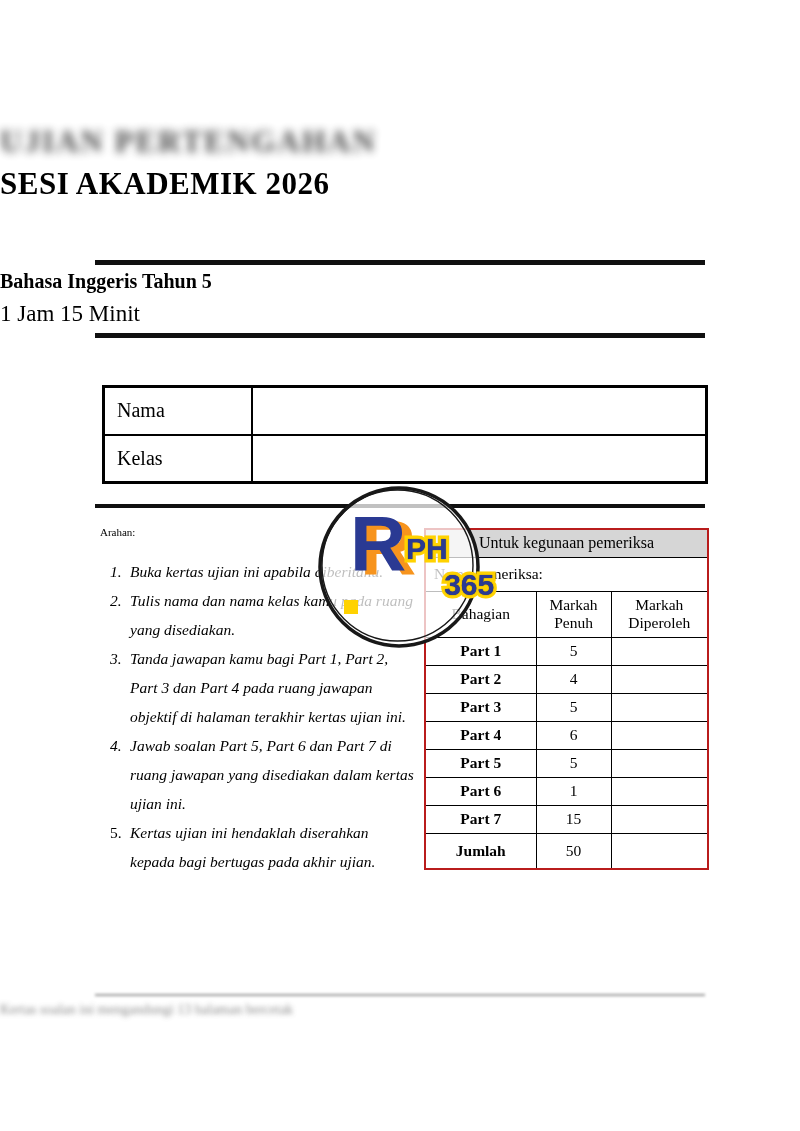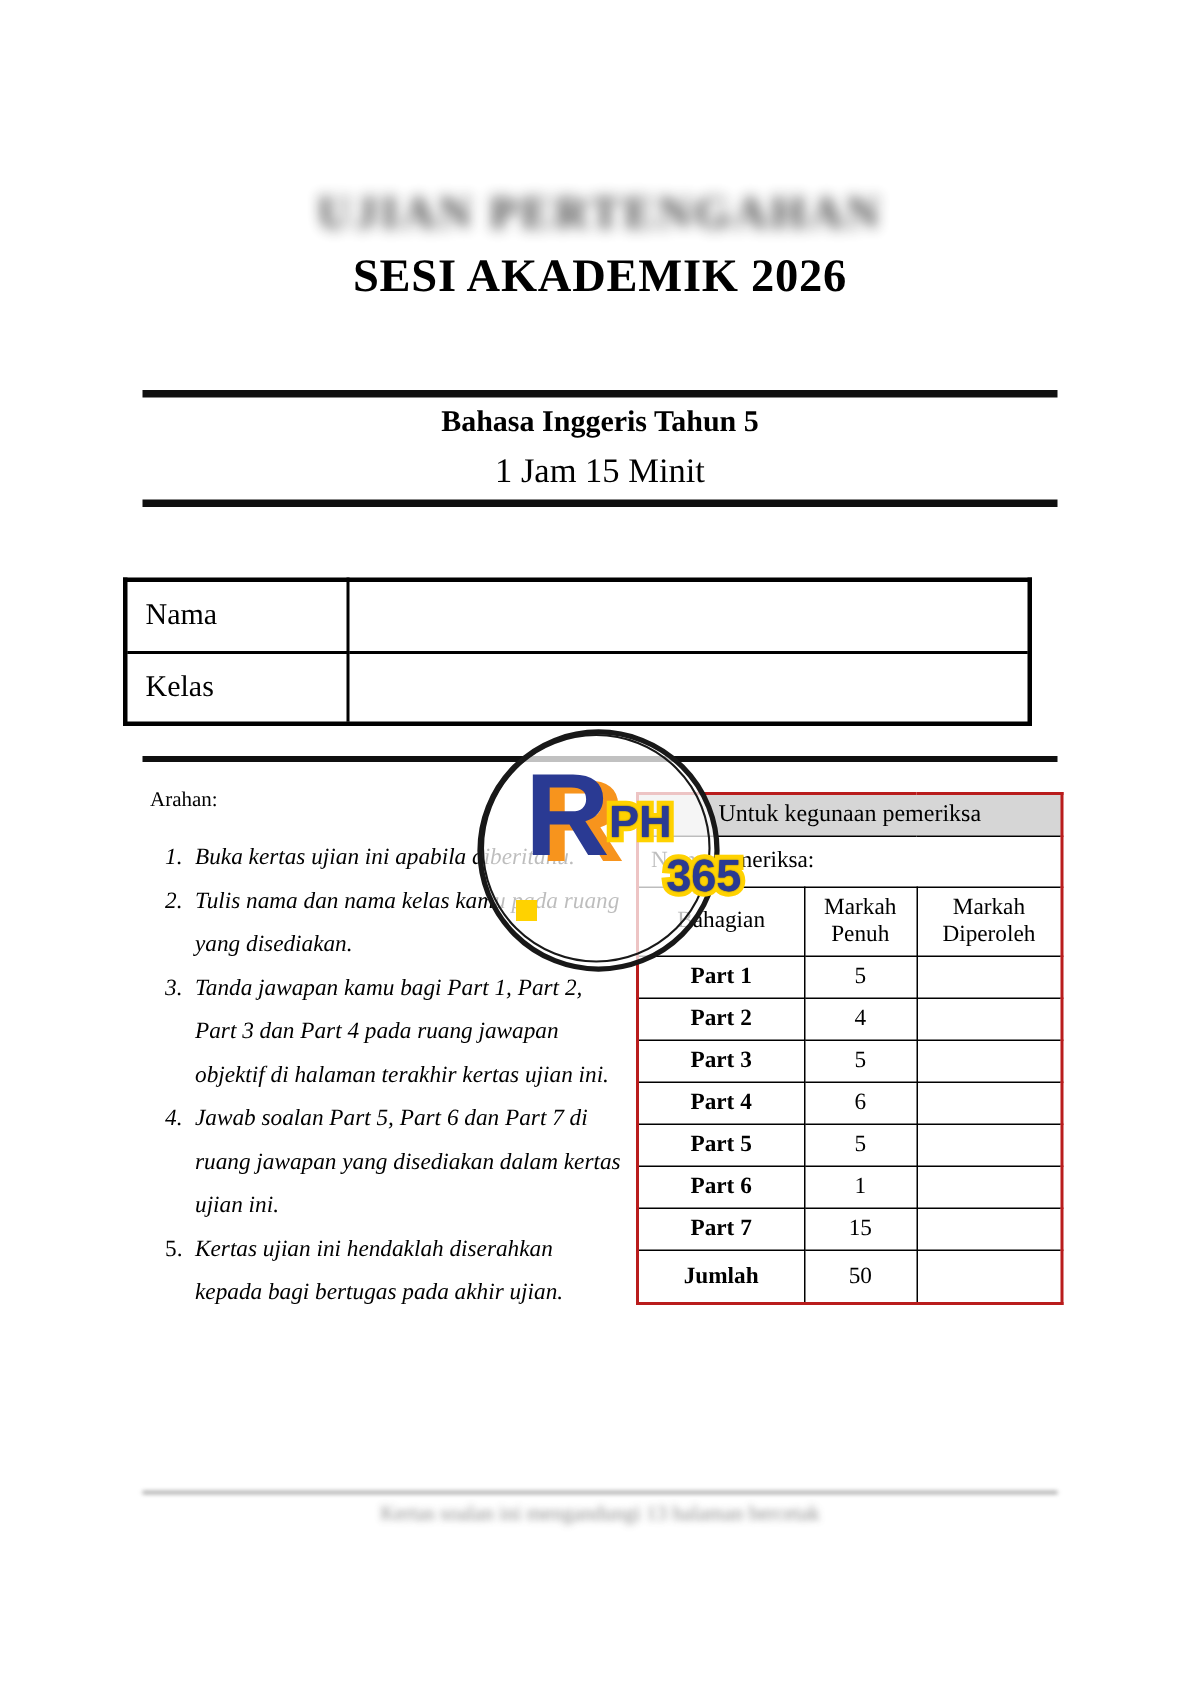--- a/index.html
+++ b/index.html
@@ -5,21 +5,21 @@
   html,body{margin:0;padding:0;background:#ffffff;}
   .page{
     position:relative;
     width:800px;height:1131px;
     background:#ffffff;
     font-family:"Liberation Serif", serif;
     color:#000;
     overflow:hidden;
   }
   .abs{position:absolute;}
-  .center{left:0;right:0;text-align:center;}
+  .center{left:0;right:0;text-align:left;}
 
   
   .blurred-title{
     top:124px;
     font-size:31px;font-weight:bold;letter-spacing:2px;
     color:#1a1a1a;
     filter:blur(4.5px);
     opacity:.8;
   }
   .session-title{
@@ -32,36 +32,36 @@
   .rule1{top:260px;height:5px;}
   .rule2{top:333px;height:5px;}
   .rule3{top:504px;height:4px;}
 
   .subject-name{top:270px;font-size:20px;font-weight:bold;}
   .subject-duration{top:301px;font-size:23px;}
 
   
   table{border-collapse:collapse;}
   .name-table{
-    left:82px;top:385px;
+    left:102px;top:385px;
     width:606px;
     table-layout:fixed;
   }
   .name-table td{
     border:2px solid #000;
     font-size:20px;
     padding:0 0 0 12px;
     vertical-align:middle;
   }
   .name-table .lbl{width:134px;}
   .name-table tr{height:48px;}
   .name-table{border:3px solid #000;}
 
   
-  .arahan-label{left:100px;top:526px;font-size:14px;}
+  .arahan-label{left:100px;top:526px;font-size:11px;}
   .instructions{
     left:110px;top:557px;width:306px;
     font-size:15.5px;font-style:italic;
     line-height:29px;
   }
   .inst-item{display:flex;}
   .inst-num{flex:0 0 20px;}
   .inst-num.upright{font-style:normal;}
   .inst-text{flex:1;}
 

